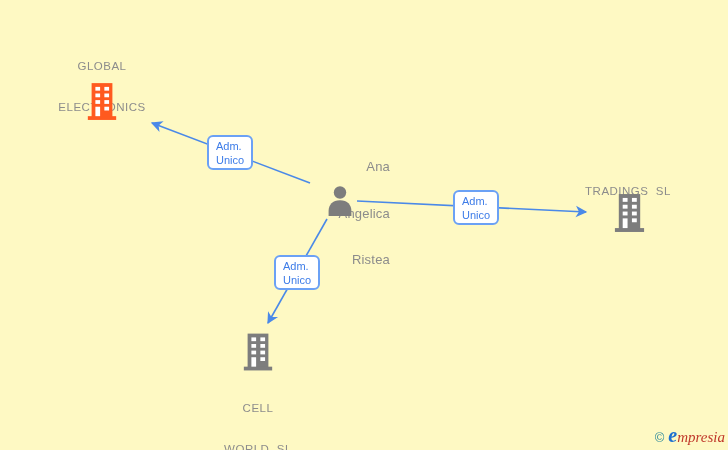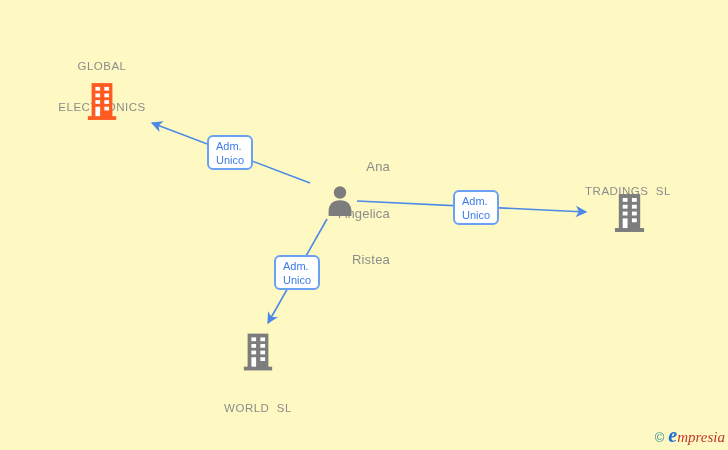--- a/index.html
+++ b/index.html
@@ -125,20 +125,21 @@
           <rect x="11" y="11" width="5" height="4"></rect>
             <rect x="20.5" y="11" width="5" height="4"></rect>
           <rect x="11" y="18" width="5" height="4"></rect>
             <rect x="20.5" y="18" width="5" height="4"></rect>
           <rect x="20.5" y="25" width="5" height="4"></rect>
           <rect x="11" y="25" width="5" height="10"></rect>
         </g>
       </svg>
     </span>
     <div class="company-label" style="left:0;top:42px;width:140px;">
+      <div>CELL</div>
       <div>WORLD  SL</div>
     </div>
   </div>
 
   <div class="node" style="left:290px;top:128px;width:100px;height:90px;">
     <div class="person-label" style="left:0;top:0;width:100px;">
       <div>Ana</div>
       <div>Angelica</div>
       <div>Ristea</div>
     </div>

